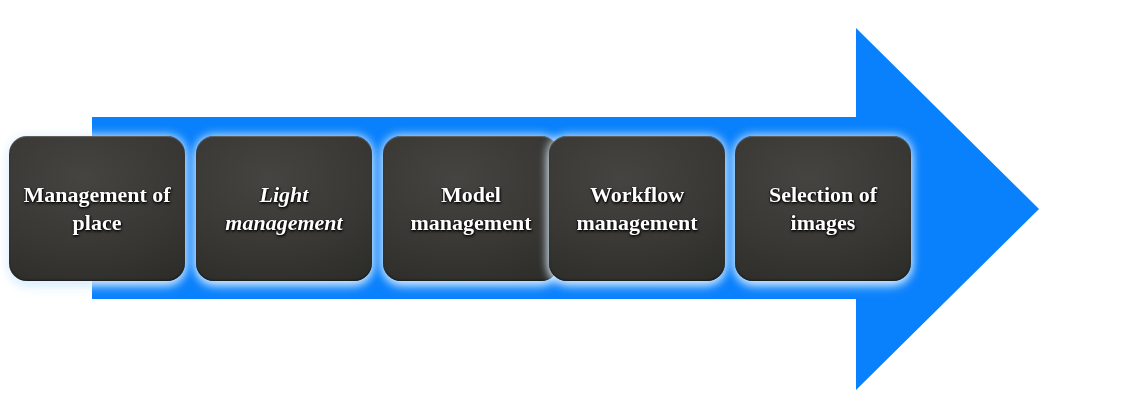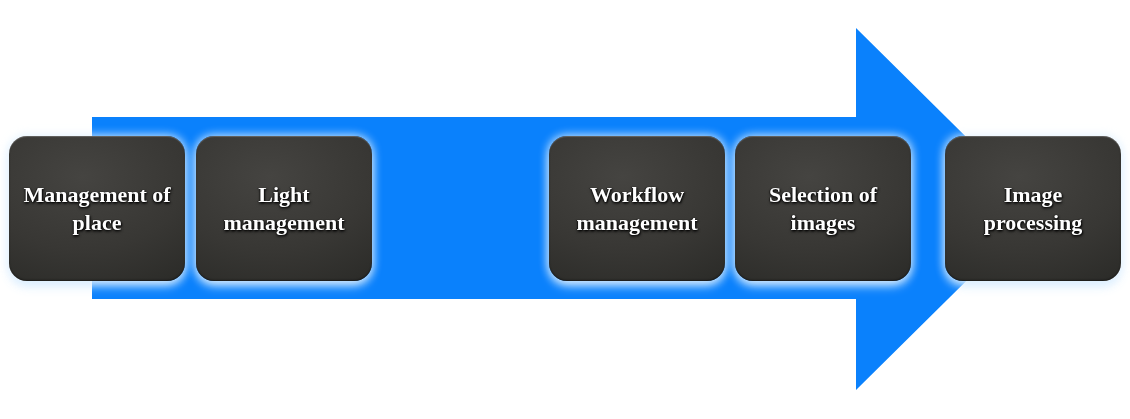--- a/index.html
+++ b/index.html
@@ -35,21 +35,21 @@
       0 0 9px 2px rgba(225,242,255,0.75),
       0 7px 12px -3px rgba(205,232,255,0.9),
       inset 0 1px 1px rgba(255,255,255,0.22),
       inset 0 -1px 2px rgba(0,0,0,0.45);
     display: flex;
     align-items: center;
     justify-content: center;
     text-align: center;
   }
   .step-box.pos-0 { left: 9px;   }
-  .step-box.pos-1 { left: 196px; }
+  .step-box.pos-1 { left: 196px; font-style: italic; }
   .step-box.pos-2 { left: 383px; }
   .step-box.pos-3 { left: 549px; }
   .step-box.pos-4 { left: 735px; }
   .step-box.pos-5 { left: 945px; }
   .step-label {
     display: block;
     padding: 0 12px;
     color: #ffffff;
     font-size: 22px;
     line-height: 28px;
@@ -70,26 +70,26 @@
   </svg>
 
   <div class="step-box pos-0">
     <span class="step-label">Management of place</span>
   </div>
 
   <div class="step-box pos-1">
     <span class="step-label">Light management</span>
   </div>
 
+  <div class="step-box pos-2">
+    <span class="step-label">Model management</span>
+  </div>
 
   <div class="step-box pos-3">
     <span class="step-label">Workflow management</span>
   </div>
 
   <div class="step-box pos-4">
     <span class="step-label">Selection of images</span>
   </div>
 
-  <div class="step-box pos-5">
-    <span class="step-label">Image processing</span>
-  </div>
 
 </div>
 
 </body></html>

